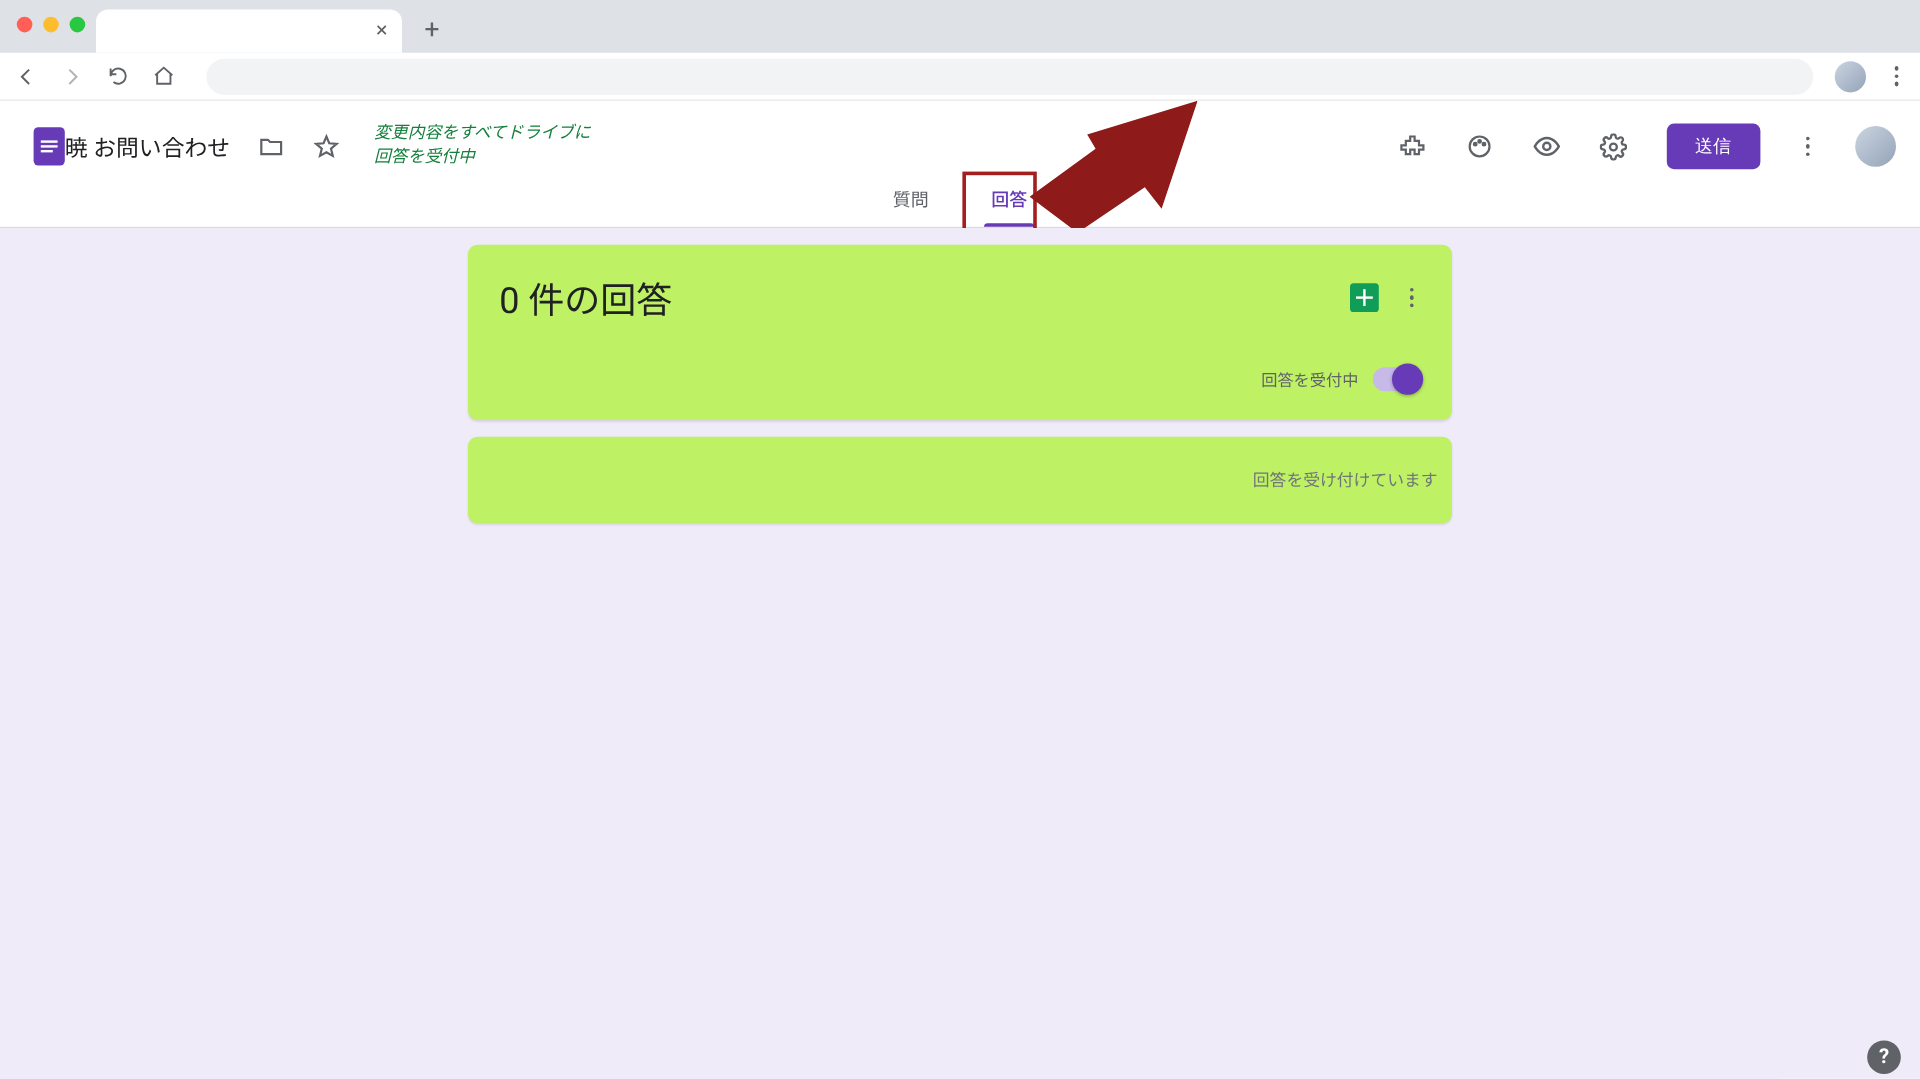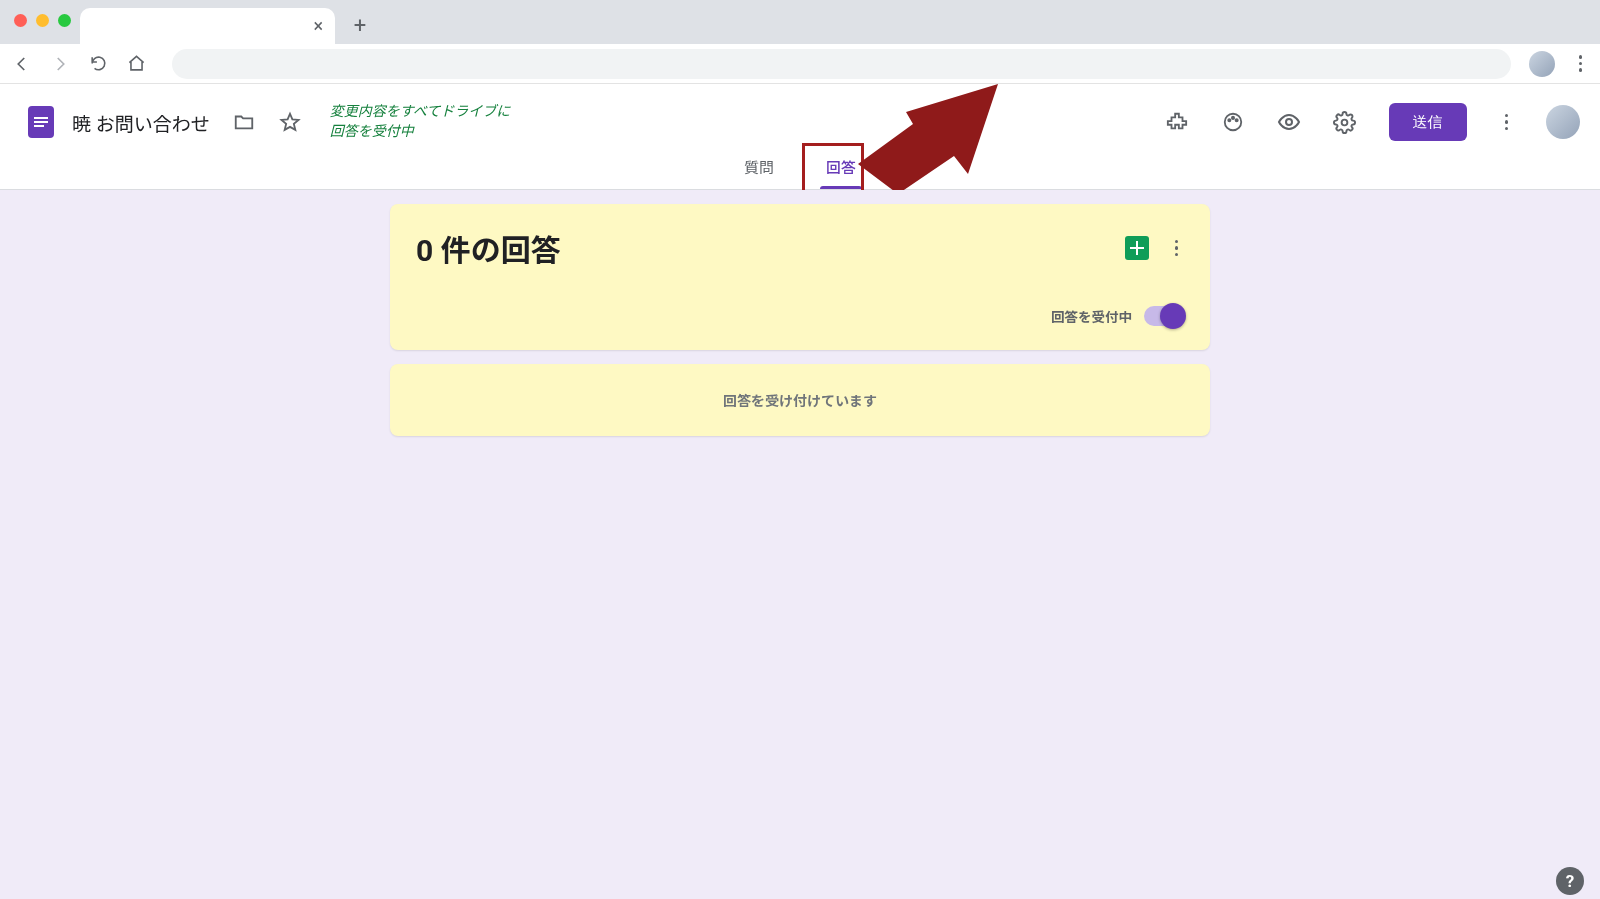--- a/index.html
+++ b/index.html
@@ -27,55 +27,55 @@
   .dots-vert i { width: 3.5px; height: 3.5px; border-radius: 50%; background: #5f6368; display: block; }
 
   
   .forms-header { width: 100%; background: #fff; padding-top: 12px; }
   .forms-top { display: flex; align-items: center; padding: 0 20px 0 28px; height: 52px; }
   .forms-logo { width: 26px; height: 32px; background: #673ab7; border-radius: 4px; position: relative; display: flex; align-items: center; justify-content: center; }
   .forms-logo::before { content:""; position:absolute; width: 14px; height: 10px; background:
      linear-gradient(#fff,#fff) left 0 top 0/14px 2px no-repeat,
      linear-gradient(#fff,#fff) left 0 top 4px/14px 2px no-repeat,
      linear-gradient(#fff,#fff) left 0 top 8px/10px 2px no-repeat; }
-  .form-title { font-size: 19px; color: #202124; margin-left: 18px; }
+  .form-title { font-size: 19px; color: #202124; }
   .folder-ico, .star-ico { color: #5f6368; margin-left: 22px; }
   .save-status { font-style: italic; color: #15803d; font-size: 14px; margin-left: 28px; line-height: 1.4; }
   .forms-top-right { margin-left: auto; display: flex; align-items: center; gap: 32px; }
   .hicon { width: 24px; height: 24px; color: #5f6368; display: inline-flex; align-items: center; justify-content: center; }
   .send-btn { height: 38px; padding: 0 24px; background: #673ab7; color: #fff; border: none; border-radius: 6px; font-size: 15px; }
   .avatar-lg { width: 34px; height: 34px; border-radius: 50%; background: linear-gradient(135deg,#cbd5e1,#94a3b8); }
 
   .tabs-row { display: flex; justify-content: center; gap: 28px; height: 42px; align-items: flex-end; border-bottom: 1px solid #dadce0; position: relative; }
   .form-tab { font-size: 15px; color: #5f6368; padding: 10px 6px 12px; position: relative; }
   .form-tab.active { color: #673ab7; font-weight: 500; }
   .form-tab.active::after { content:""; position:absolute; left:0; right:0; bottom:0; height:3px; background:#673ab7; border-radius:3px 3px 0 0; }
 
   
   .red-box { position: absolute; border: 3px solid #a41e1e; width: 62px; height: 50px; top: -5px; pointer-events: none; }
   
   .red-arrow { position: absolute; pointer-events: none; }
 
   
   .main-area { width: 100%; background: #f0ebf8; padding-top: 14px; height: calc(899px - 44px - 40px - 52px - 42px); position: relative; }
-  .card { width: 820px; margin: 0 auto 14px; background: #fef9c3; border-radius: 8px; box-shadow: 0 1px 2px rgba(0,0,0,.1); font-weight: bold; }
+  .card { width: 820px; margin: 0 auto 14px; background: #bef264; border-radius: 8px; box-shadow: 0 1px 2px rgba(0,0,0,.1); }
   .responses-card { padding: 22px 26px 24px; }
   .responses-top { display: flex; align-items: center; }
   .responses-title { font-size: 30px; color: #202124; }
   .sheets-ico { margin-left: auto; width: 24px; height: 24px; background: #0f9d58; border-radius: 3px; position: relative; }
   .sheets-ico::before { content:""; position:absolute; left:5px; top:5px; right:5px; bottom:5px; background:
      linear-gradient(#fff,#fff) center/100% 2px no-repeat,
      linear-gradient(#fff,#fff) center/2px 100% no-repeat; }
   .card-more { margin-left: 20px; }
   .accepting-row { display: flex; align-items: center; justify-content: flex-end; margin-top: 36px; gap: 12px; }
   .accepting-label { font-size: 13.5px; color: #5f6368; text-align: center; }
   .switch { width: 40px; height: 20px; border-radius: 12px; background: #c7b9e8; position: relative; }
   .switch .knob { position: absolute; right: -2px; top: -3px; width: 26px; height: 26px; border-radius: 50%; background: #673ab7; box-shadow: 0 1px 3px rgba(0,0,0,.3); }
 
-  .waiting-card { text-align: center; padding: 26px 12px; color: #70757a; font-size: 14px; }
+  .waiting-card { text-align: right; padding: 26px 12px; color: #70757a; font-size: 14px; }
 
   .help-fab { position: absolute; right: 16px; bottom: 16px; width: 28px; height: 28px; border-radius: 50%; background: #5f6368; color: #fff; display: flex; align-items: center; justify-content: center; font-size: 17px; font-weight: bold; }
 
   svg { display: block; }
 </style>
 </head>
 <body>
 
 <div class="browser-chrome">
   <div class="traffic-lights">

